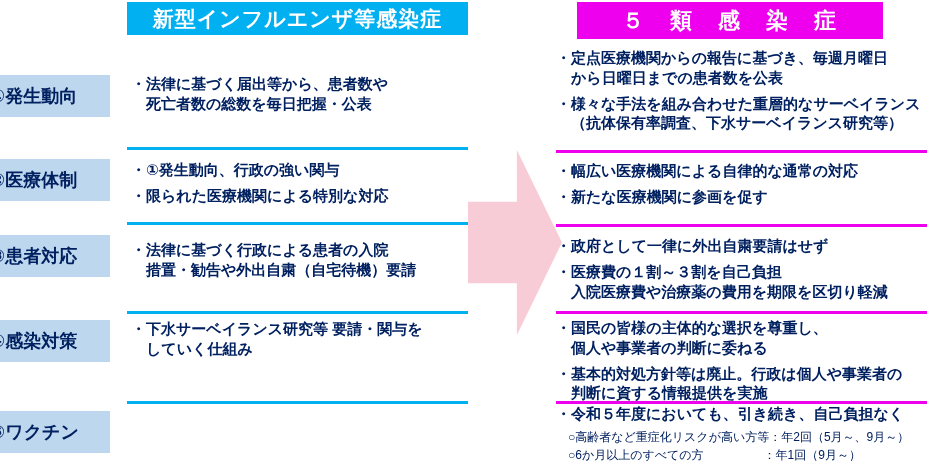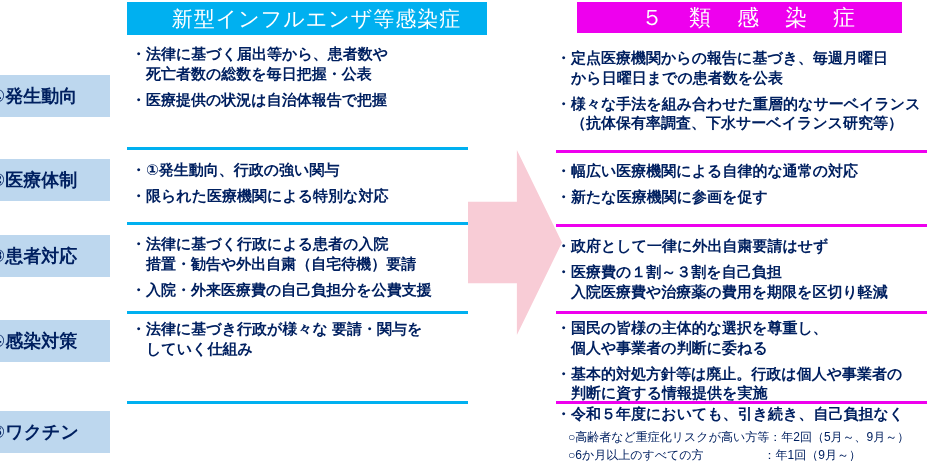--- a/index.html
+++ b/index.html
@@ -9,34 +9,33 @@
     height: 474px;
     background: #ffffff;
     overflow: hidden;
     font-family: "Liberation Sans", "DejaVu Sans", sans-serif;
     color: #002060;
     font-weight: bold;
   }
   .hdr {
     position: absolute;
     color: #ffffff;
-    font-weight: normal;
+    font-weight: bold;
     display: flex;
     align-items: center;
     justify-content: center;
     white-space: nowrap;
-    padding-left: 19px;
   }
   .hdr-left {
     left: 127px; top: 2px; width: 341px; height: 33px;
     background: #00b0f0;
     font-size: 21px; letter-spacing: 1px;
   }
   .hdr-right {
-    left: 577px; top: 2px; width: 306px; height: 31px;
+    left: 577px; top: 2px; width: 306px; height: 37px;
     background: #ee00ee;
     font-size: 22px; letter-spacing: 2px;
   }
   .rowlabel {
     position: absolute;
     left: -13px; width: 120px; height: 42px;
     background: #bdd7ee;
     display: flex;
     align-items: center;
     padding-left: 3px;
@@ -79,24 +78,23 @@
   <div class="hdr hdr-right">５　類　感　染　症</div>
 
   <div class="arrow"></div>
 
   <div class="rowlabel" style="top:75px">①発生動向</div>
   <div class="rowlabel" style="top:159px">②医療体制</div>
   <div class="rowlabel" style="top:235px">③患者対応</div>
   <div class="rowlabel" style="top:320px">④感染対策</div>
   <div class="rowlabel" style="top:411px">⑤ワクチン</div>
 
-  <div class="content left-col" style="top:44px">
+  <div class="content left-col" style="top:74px">
     <div class="bullet">・法律に基づく届出等から、患者数や
 　死亡者数の総数を毎日把握・公表</div>
-    <div class="bullet">・医療提供の状況は自治体報告で把握</div>
   </div>
   <div class="content right-col" style="top:48px">
     <div class="bullet">・定点医療機関からの報告に基づき、毎週月曜日
 　から日曜日までの患者数を公表</div>
     <div class="bullet">・様々な手法を組み合わせた重層的なサーベイランス
 　（抗体保有率調査、下水サーベイランス研究等）</div>
   </div>
   <div class="sep sep-cyan" style="top:147px"></div>
   <div class="sep sep-mag" style="top:150px"></div>
 
@@ -104,35 +102,34 @@
     <div class="bullet">・①発生動向、行政の強い関与</div>
     <div class="bullet">・限られた医療機関による特別な対応</div>
   </div>
   <div class="content right-col" style="top:161px">
     <div class="bullet">・幅広い医療機関による自律的な通常の対応</div>
     <div class="bullet">・新たな医療機関に参画を促す</div>
   </div>
   <div class="sep sep-cyan" style="top:222px"></div>
   <div class="sep sep-mag" style="top:224px"></div>
 
-  <div class="content left-col" style="top:234px">
+  <div class="content left-col" style="top:240px">
     <div class="bullet">・法律に基づく行政による患者の入院
 　措置・勧告や外出自粛（自宅待機）要請</div>
-    <div class="bullet">・入院・外来医療費の自己負担分を公費支援</div>
   </div>
   <div class="content right-col" style="top:236px">
     <div class="bullet">・政府として一律に外出自粛要請はせず</div>
     <div class="bullet">・医療費の１割～３割を自己負担
 　入院医療費や治療薬の費用を期限を区切り軽減</div>
   </div>
   <div class="sep sep-cyan" style="top:311px"></div>
   <div class="sep sep-mag" style="top:311px"></div>
 
   <div class="content left-col" style="top:319px">
-    <div class="bullet">・法律に基づき行政が様々な 要請・関与を
+    <div class="bullet">・下水サーベイランス研究等 要請・関与を
 　していく仕組み</div>
   </div>
   <div class="content right-col" style="top:318px">
     <div class="bullet">・国民の皆様の主体的な選択を尊重し、
 　個人や事業者の判断に委ねる</div>
     <div class="bullet">・基本的対処方針等は廃止。行政は個人や事業者の
 　判断に資する情報提供を実施</div>
   </div>
   <div class="sep sep-cyan" style="top:401px"></div>
   <div class="sep sep-mag" style="top:401px"></div>

